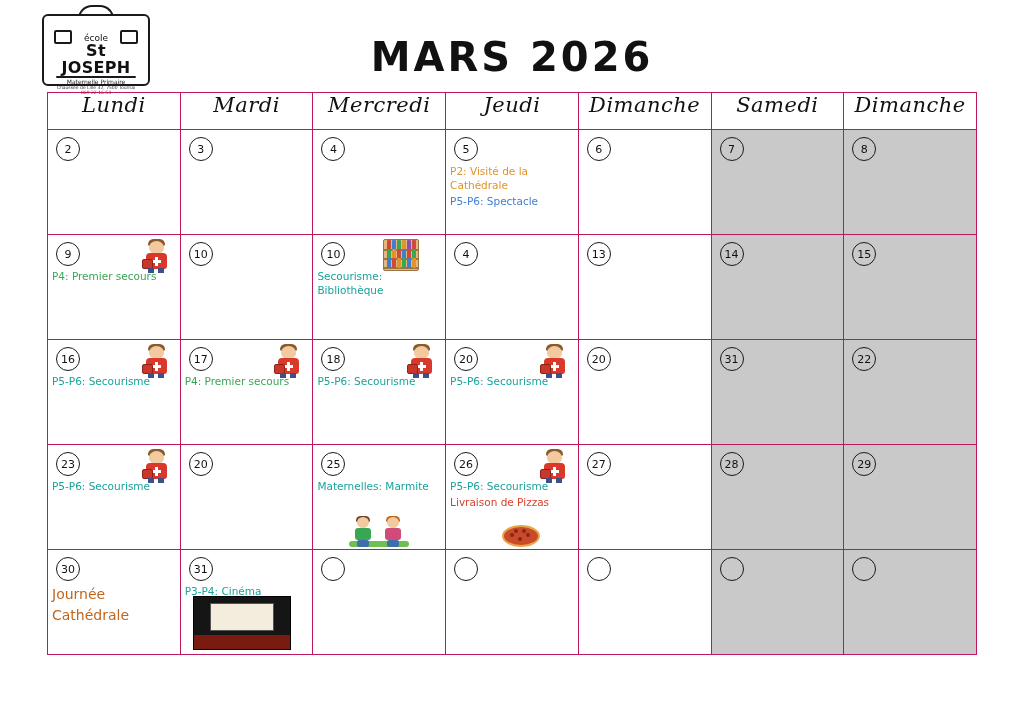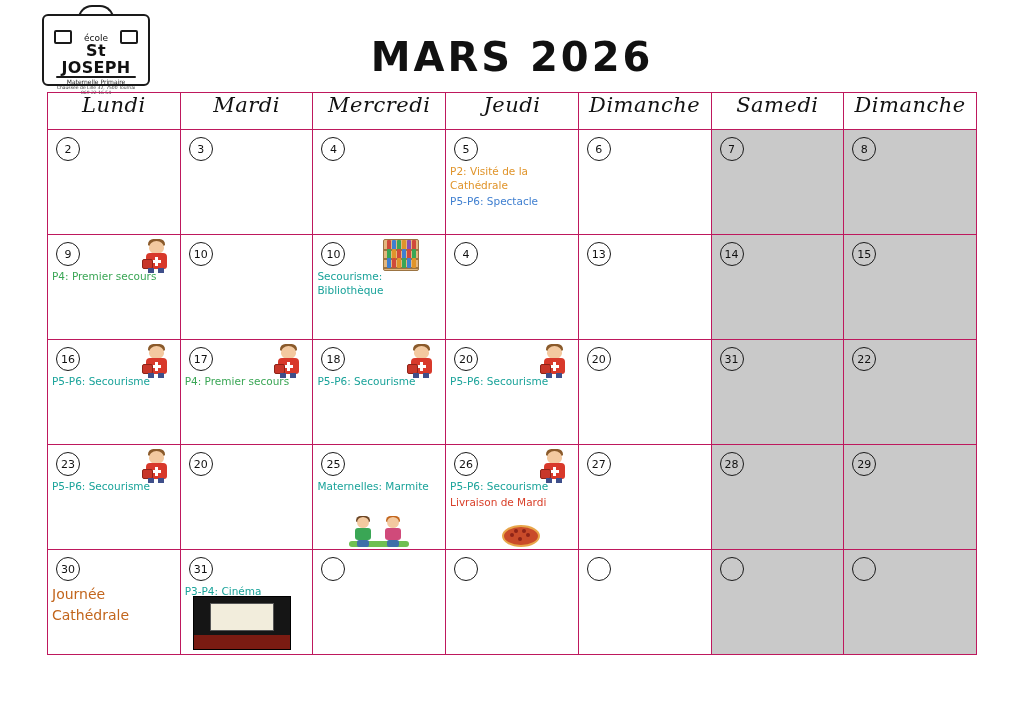--- a/index.html
+++ b/index.html
@@ -559,21 +559,21 @@
           <div class="icon-pizza">
             <span class="pz-plate"></span>
             <span class="pz-dot" style="left:8px;bottom:10px"></span>
             <span class="pz-dot" style="left:16px;bottom:6px"></span>
             <span class="pz-dot" style="left:24px;bottom:10px"></span>
             <span class="pz-dot" style="left:12px;bottom:14px"></span>
             <span class="pz-dot" style="left:20px;bottom:14px"></span>
           </div>
           <div class="events">
             <div class="ev teal">P5-P6: Secourisme</div>
-            <div class="ev red">Livraison de Mardi</div>
+            <div class="ev red">Livraison de Pizzas</div>
           </div>
         </td>
         <td class="cell">
           <div class="daynum">27</div>
         </td>
         <td class="cell weekend">
           <div class="daynum">28</div>
         </td>
         <td class="cell weekend">
           <div class="daynum">29</div>

